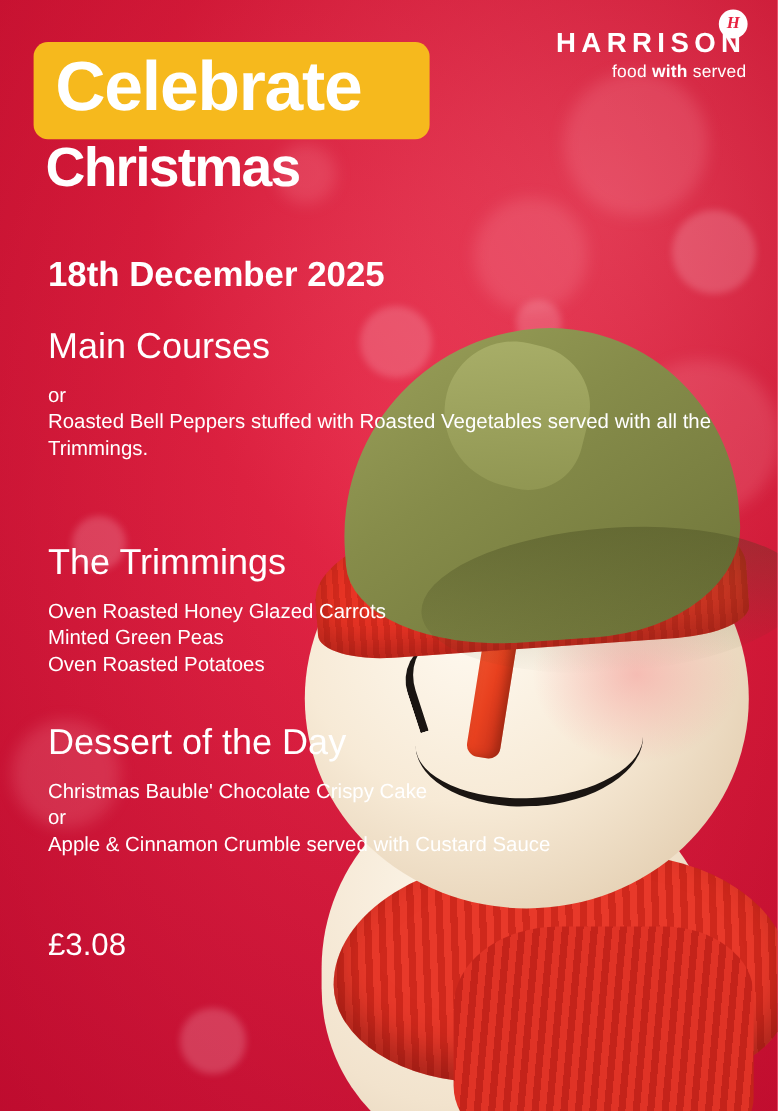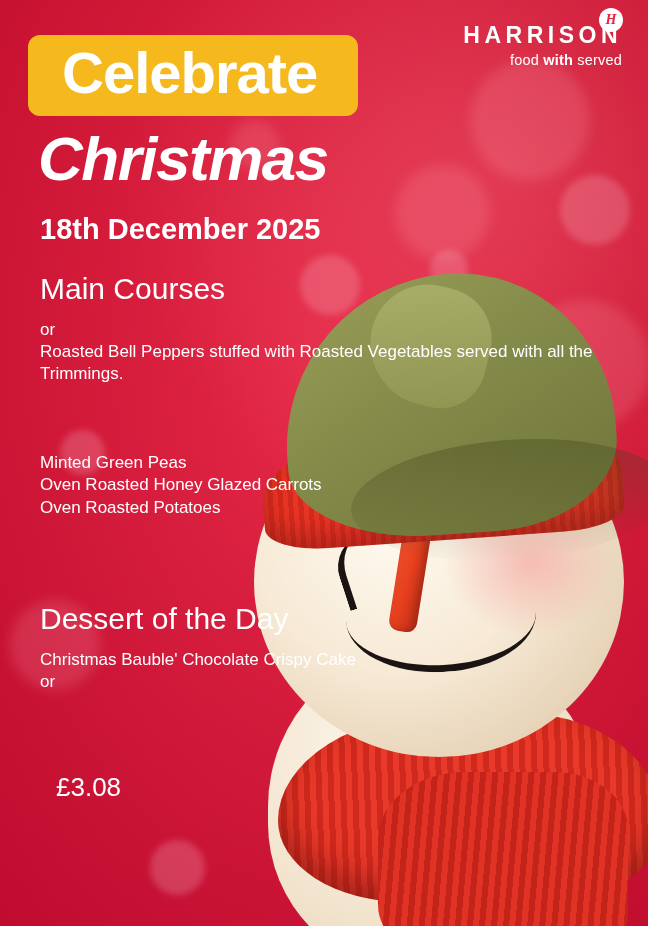--- a/index.html
+++ b/index.html
@@ -241,33 +241,31 @@
   }
   .celebrate-text {
     position: absolute;
     left: 46px;
     top: 44px;
     font-size: 58px;
     font-weight: bold;
     color: #ffffff;
     letter-spacing: -1px;
     line-height: 1;
-    margin-left: 16px;
   }
 
   .christmas {
     position: absolute;
     left: 38px;
-    top: 128px;
-    font-size: 62px;
+    top: 116px;
+    font-size: 46px;
     font-weight: bold;
     color: #ffffff;
     letter-spacing: -1.5px;
     line-height: 1;
-    font-style: italic;
   }
 
   .date {
     position: absolute;
     left: 40px;
     top: 213px;
     font-size: 29px;
     font-weight: bold;
     color: #ffffff;
   }
@@ -285,21 +283,21 @@
     margin-bottom: 12px;
   }
   .item {
     font-size: 17px;
     line-height: 1.32;
     color: #ffffff;
   }
 
   .price {
     position: absolute;
-    left: 56px;
+    left: 40px;
     top: 772px;
     font-size: 26px;
     color: #ffffff;
   }
 </style>
 </head>
 <body>
 
 <div id="poster">
 
@@ -349,26 +347,28 @@
     <div class="christmas">Christmas</div>
     <div class="date">18th December 2025</div>
 
     <div class="section" style="top:272px;">
       <div class="section-title">Main Courses</div>
       <div class="item">or</div>
       <div class="item" style="width:560px;">Roasted Bell Peppers stuffed with Roasted Vegetables served with all the Trimmings.</div>
     </div>
 
     <div class="section" style="top:452px;">
+      <div class="section-title">The Trimmings</div>
+      <div class="item">Oven Roasted Honey Glazed Carrots</div>
       <div class="item">Minted Green Peas</div>
-      <div class="item">Oven Roasted Honey Glazed Carrots</div>
       <div class="item">Oven Roasted Potatoes</div>
     </div>
 
     <div class="section" style="top:602px;">
       <div class="section-title">Dessert of the Day</div>
       <div class="item">Christmas Bauble' Chocolate Crispy Cake</div>
       <div class="item">or</div>
+      <div class="item">Apple &amp; Cinnamon Crumble served with Custard Sauce</div>
     </div>
 
     <div class="price">£3.08</div>
   </div>
 </div>
 
 </body></html>

